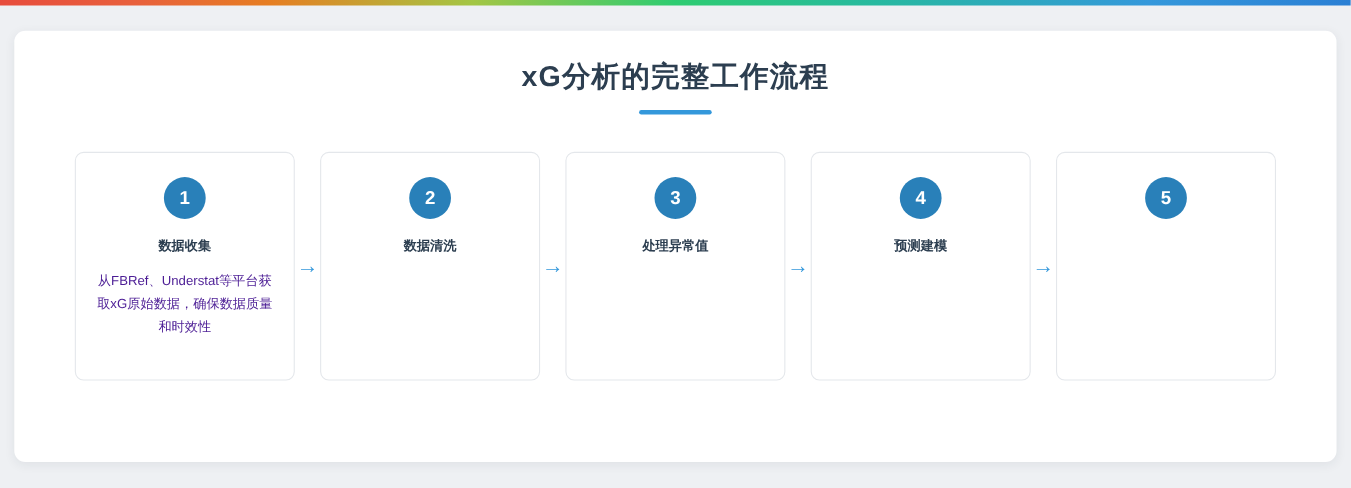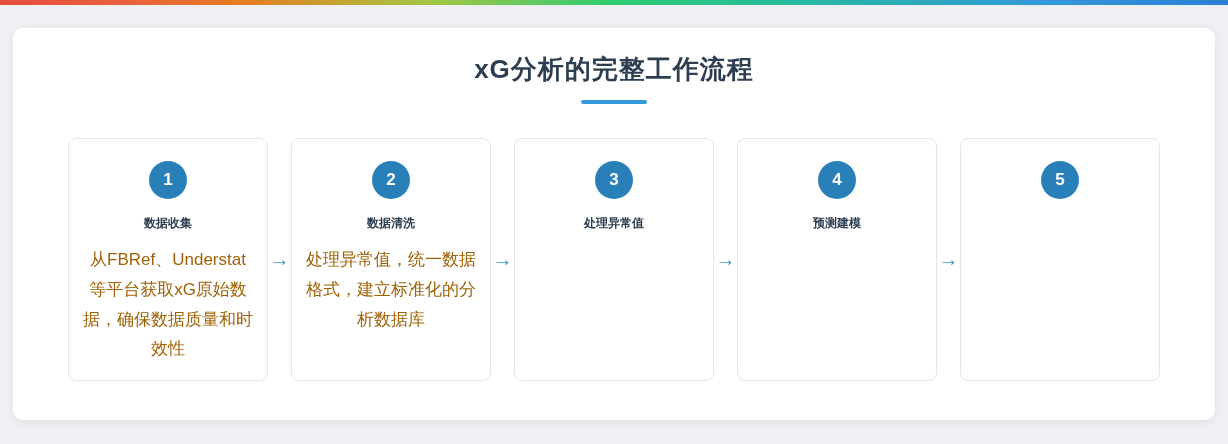--- a/index.html
+++ b/index.html
@@ -77,22 +77,22 @@
   }
 
   .step-title {
     font-size: 12px;
     font-weight: bold;
     color: #2c3e50;
     margin-bottom: 13px;
   }
 
   .step-desc {
-    font-size: 17px;
-    color: #a16207;
+    font-size: 12px;
+    color: #4c1d95;
     line-height: 1.75;
   }
 
   .flow-arrow {
     display: flex;
     align-items: center;
     justify-content: center;
     width: 23px;
     color: #3498db;
     font-size: 20px;
@@ -116,21 +116,20 @@
       <div class="step-number">1</div>
       <div class="step-title">数据收集</div>
       <div class="step-desc">从FBRef、Understat等平台获取xG原始数据，确保数据质量和时效性</div>
     </div>
 
     <div class="flow-arrow">→</div>
 
     <div class="step-card">
       <div class="step-number">2</div>
       <div class="step-title">数据清洗</div>
-      <div class="step-desc">处理异常值，统一数据格式，建立标准化的分析数据库</div>
     </div>
 
     <div class="flow-arrow">→</div>
 
     <div class="step-card">
       <div class="step-number">3</div>
       <div class="step-title">处理异常值</div>
     </div>
 
     <div class="flow-arrow">→</div>

